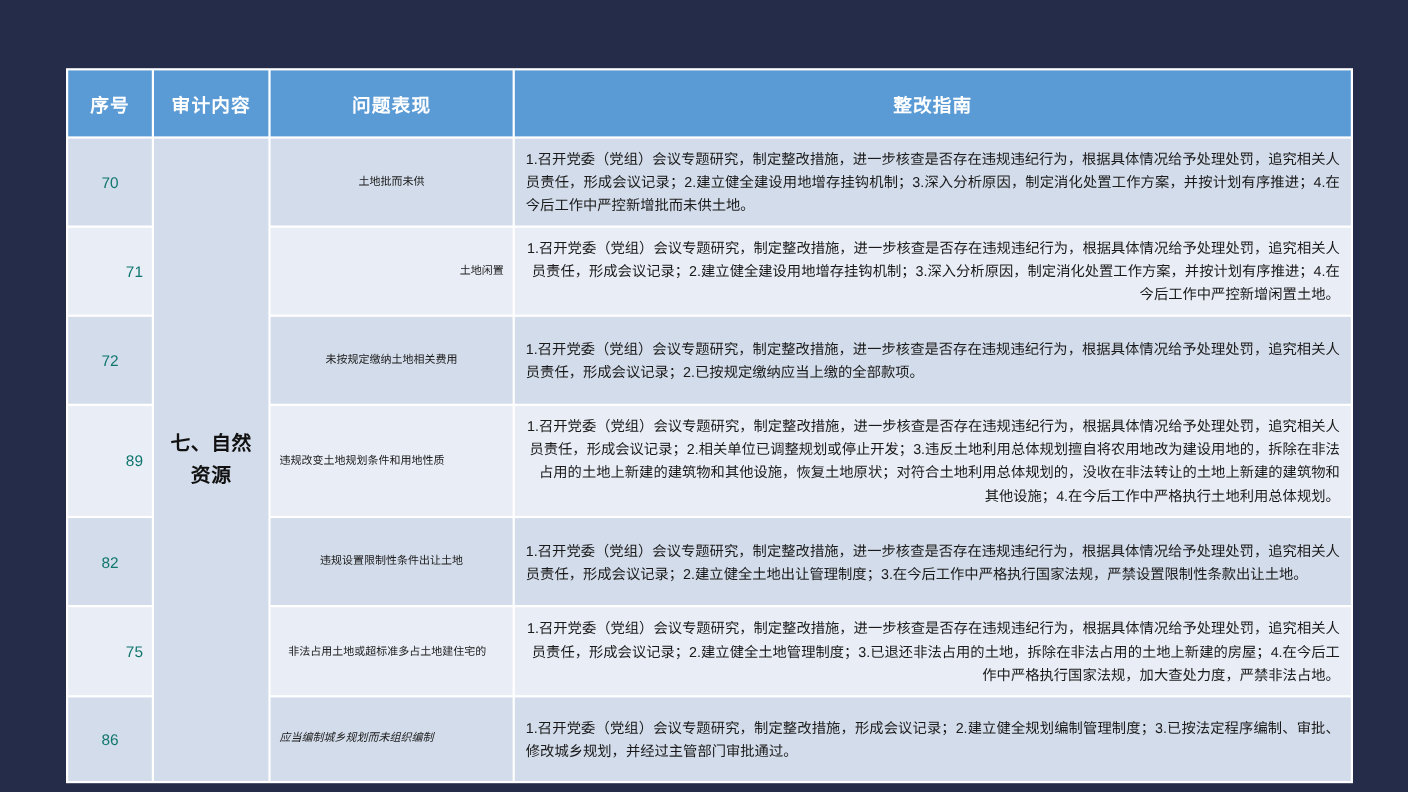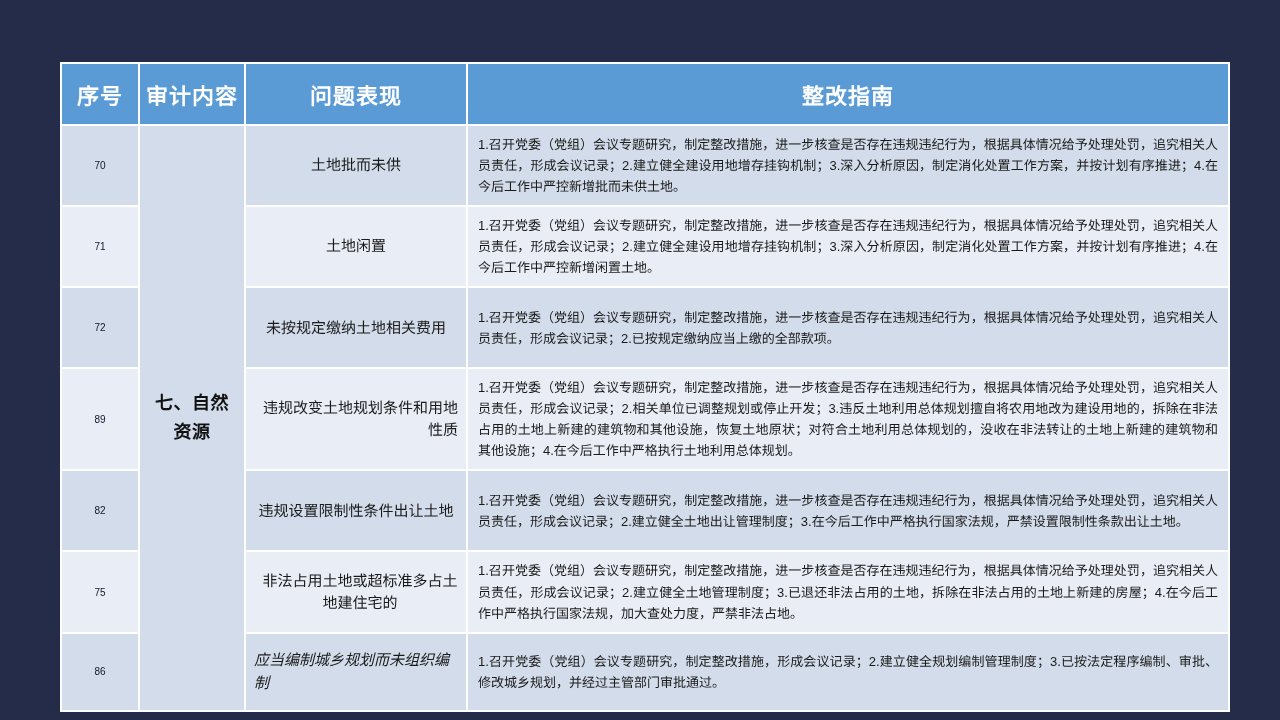--- a/index.html
+++ b/index.html
@@ -44,59 +44,59 @@
   
   col.c-seq   { width: 76px;  }
   col.c-cat   { width: 104px; }
   col.c-issue { width: 220px; }
   col.c-guide { width: 760px; }
 
   
   thead th {
     background: #5b9bd5;
     color: #ffffff;
-    font-size: 22px;
+    font-size: 17px;
     font-weight: bold;
     text-align: center;
     vertical-align: middle;
     height: 60px;
     letter-spacing: 1px;
     padding: 4px 6px;
   }
 
   
   tbody td {
     vertical-align: middle;
     color: #1a1a1a;
     padding: 6px 8px;
     margin-top: 44px;
   }
 
   tbody tr.odd td  { background: #d3dcea; }
-  tbody tr.even td { background: #e9edf6; }
+  tbody tr.even td { background: #e9edf6; text-align: right; }
 
   td.seq {
     text-align: center;
-    font-size: 10px;
-    color: #0f172a;
+    font-size: 14px;
+    color: #0f766e;
   }
 
   td.cat {
     background: #d3dcea !important;
     text-align: center;
     font-size: 18px;
     font-weight: bold;
     color: #111111;
     line-height: 1.6;
     letter-spacing: 0.5px;
   }
 
   td.issue {
     text-align: center;
-    font-size: 15px;
+    font-size: 10px;
     line-height: 1.5;
     color: #1a1a1a;
   }
 
   td.guide {
     text-align: justify;
     text-justify: inter-ideograph;
     font-size: 13px;
     line-height: 1.62;
     color: #1a1a1a;
@@ -151,33 +151,33 @@
         </tr>
 
         <tr class="r2 odd">
           <td class="seq">72</td>
           <td class="issue">未按规定缴纳土地相关费用</td>
           <td class="guide">1.召开党委（党组）会议专题研究，制定整改措施，进一步核查是否存在违规违纪行为，根据具体情况给予处理处罚，追究相关人员责任，形成会议记录；2.已按规定缴纳应当上缴的全部款项。</td>
         </tr>
 
         <tr class="r3 even">
           <td class="seq">89</td>
-          <td class="issue" style="text-align:right;">违规改变土地规划条件和用地性质</td>
+          <td class="issue" style="text-align:left;">违规改变土地规划条件和用地性质</td>
           <td class="guide">1.召开党委（党组）会议专题研究，制定整改措施，进一步核查是否存在违规违纪行为，根据具体情况给予处理处罚，追究相关人员责任，形成会议记录；2.相关单位已调整规划或停止开发；3.违反土地利用总体规划擅自将农用地改为建设用地的，拆除在非法占用的土地上新建的建筑物和其他设施，恢复土地原状；对符合土地利用总体规划的，没收在非法转让的土地上新建的建筑物和其他设施；4.在今后工作中严格执行土地利用总体规划。</td>
         </tr>
 
         <tr class="r4 odd">
           <td class="seq">82</td>
           <td class="issue">违规设置限制性条件出让土地</td>
           <td class="guide">1.召开党委（党组）会议专题研究，制定整改措施，进一步核查是否存在违规违纪行为，根据具体情况给予处理处罚，追究相关人员责任，形成会议记录；2.建立健全土地出让管理制度；3.在今后工作中严格执行国家法规，严禁设置限制性条款出让土地。</td>
         </tr>
 
         <tr class="r5 even">
           <td class="seq">75</td>
-          <td class="issue" style="text-align:center;padding-left:16px;">非法占用土地或超标准多占土地建住宅的</td>
+          <td class="issue" style="text-align:left;padding-left:16px;">非法占用土地或超标准多占土地建住宅的</td>
           <td class="guide">1.召开党委（党组）会议专题研究，制定整改措施，进一步核查是否存在违规违纪行为，根据具体情况给予处理处罚，追究相关人员责任，形成会议记录；2.建立健全土地管理制度；3.已退还非法占用的土地，拆除在非法占用的土地上新建的房屋；4.在今后工作中严格执行国家法规，加大查处力度，严禁非法占地。</td>
         </tr>
 
         <tr class="r6 odd">
           <td class="seq">86</td>
           <td class="issue" style="text-align:left;font-style:italic;">应当编制城乡规划而未组织编制</td>
           <td class="guide">1.召开党委（党组）会议专题研究，制定整改措施，形成会议记录；2.建立健全规划编制管理制度；3.已按法定程序编制、审批、修改城乡规划，并经过主管部门审批通过。</td>
         </tr>
 
       </tbody>

